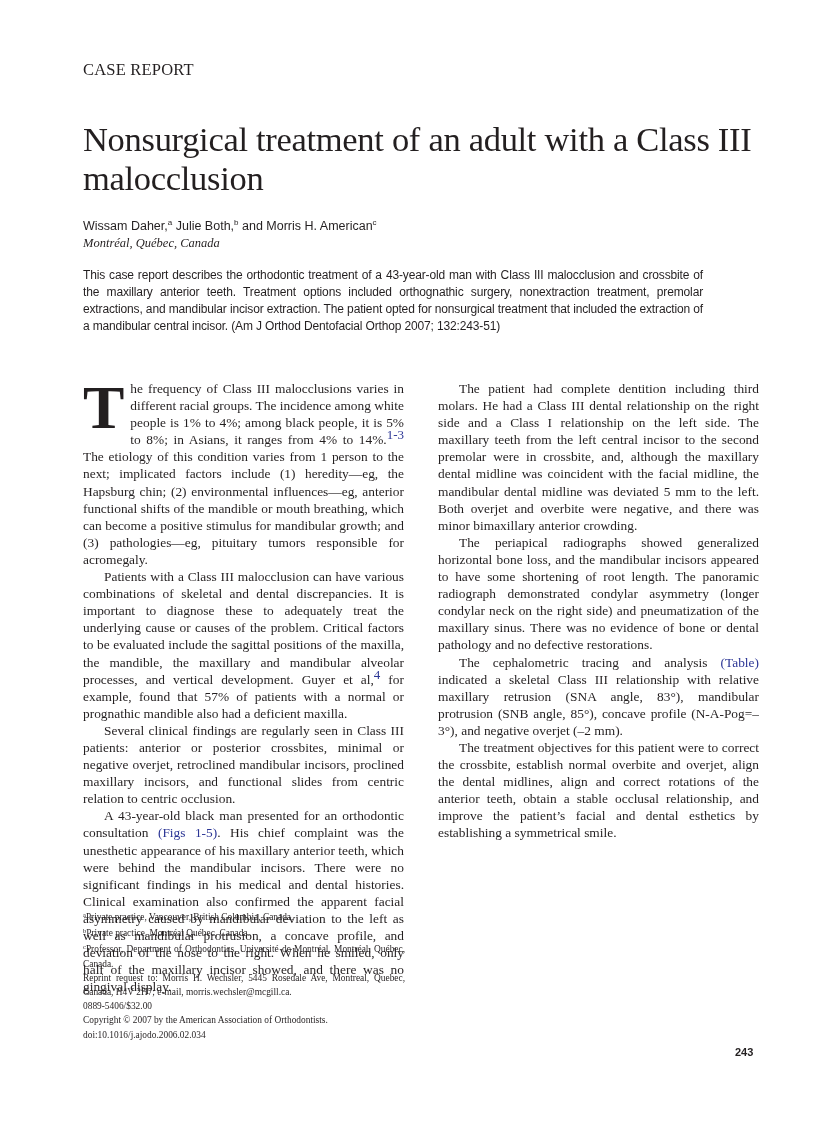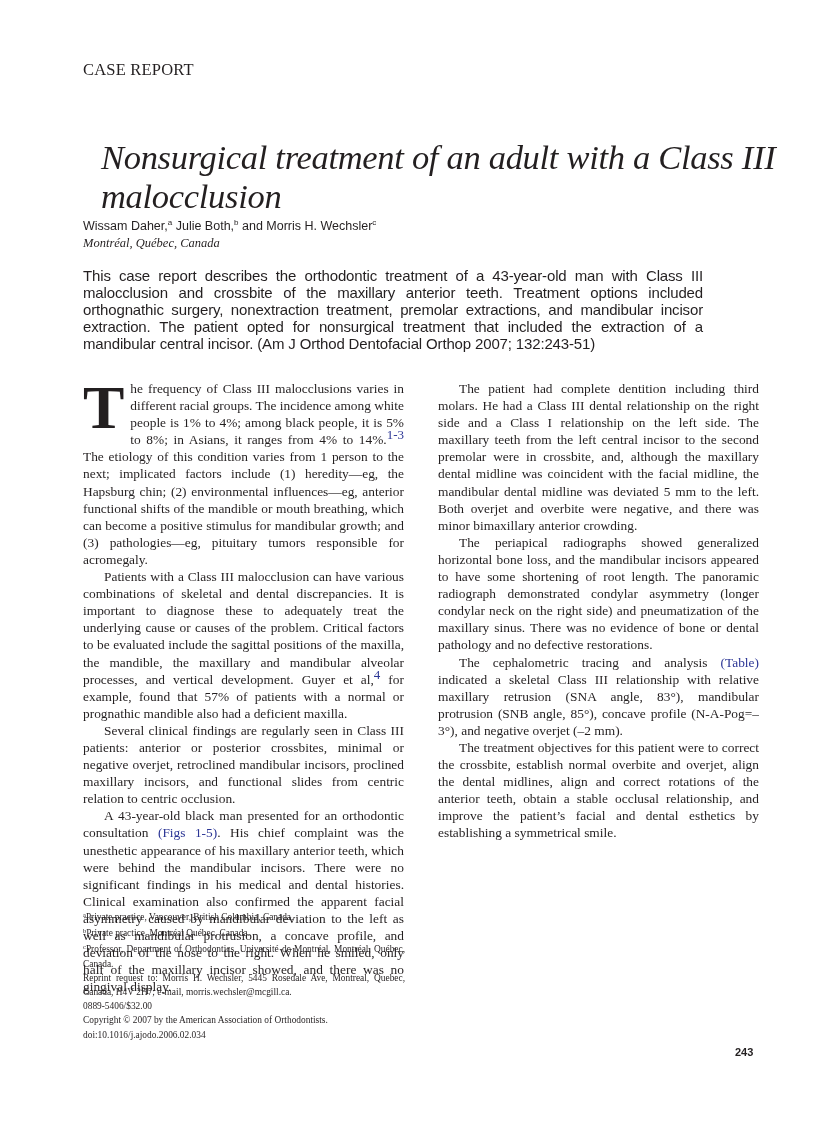--- a/index.html
+++ b/index.html
@@ -5,21 +5,21 @@
   html, body { margin: 0; padding: 0; background: #ffffff; }
   body { width: 838px; height: 1122px; position: relative; overflow: hidden; color: #231f20; }
   .serif { font-family: "Liberation Serif", "DejaVu Serif", serif; }
   .sans { font-family: "Liberation Sans", "DejaVu Sans", sans-serif; }
 
   .section-label { position: absolute; left: 83px; top: 60px; font-size: 16.5px; letter-spacing: 0.2px; }
   .title { position: absolute; left: 83px; top: 120px; width: 680px; font-size: 34.5px; line-height: 39px; letter-spacing: -0.3px; }
   .authors { position: absolute; left: 83px; top: 218px; font-size: 12.5px; }
   .authors sup { font-size: 8px; vertical-align: 5px; }
   .affil-loc { position: absolute; left: 83px; top: 236px; font-size: 12.5px; font-style: italic; }
-  .abstract { position: absolute; left: 83px; top: 267px; width: 620px; font-size: 15px; line-height: 17px; text-align: justify; letter-spacing: -0.15px; }
+  .abstract { position: absolute; left: 83px; top: 267px; width: 620px; font-size: 12px; line-height: 17px; text-align: justify; letter-spacing: -0.15px; }
 
   .col { position: absolute; top: 380px; width: 321px; font-size: 13.4px; line-height: 17.1px; text-align: justify; }
   .col-left { left: 83px; }
   .col-right { left: 438px; }
   .col p { margin: 0; }
   .col p.indent { text-indent: 21px; }
   .dropcap { float: left; font-size: 62px; line-height: 50px; font-weight: bold; margin: 2px 6px 0 0; height: 50px; }
   .sup { font-size: 13px; vertical-align: 5px; line-height: 0; }
   .link { color: #2b3595; }
   .heading { font-family: "Liberation Sans", "DejaVu Sans", sans-serif; font-weight: bold; font-size: 12.4px; margin: 14px 0 7px 0 !important; letter-spacing: 0.1px; }
@@ -28,26 +28,26 @@
   .footnotes div { margin: 0; }
   .footnotes .fsup { font-size: 6.5px; vertical-align: 3px; }
 
   .page-number { position: absolute; left: 735px; top: 1046px; font-size: 11px; font-weight: bold; }
 </style>
 </head>
 <body>
 
 <div class="section-label serif">CASE REPORT</div>
 
-<h1 class="title serif" style="margin:18px;font-weight:normal;font-style:italic;">Nonsurgical treatment of an adult with a Class III malocclusion</h1>
+<h1 class="title serif" style="margin:0;font-weight:normal;">Nonsurgical treatment of an adult with a Class III malocclusion</h1>
 
 <div class="authors sans">
   <span>Wissam Daher,</span><sup>a</sup>
   <span>Julie Both,</span><sup>b</sup>
-  <span>and Morris H. Wechsler</span><sup>c</sup>
+  <span>and Morris H. American</span><sup>c</sup>
 </div>
 <div class="affil-loc serif">Montréal, Québec, Canada</div>
 
 <div class="abstract sans">This case report describes the orthodontic treatment of a 43-year-old man with Class III malocclusion and crossbite of the maxillary anterior teeth. Treatment options included orthognathic surgery, nonextraction treatment, premolar extractions, and mandibular incisor extraction. The patient opted for nonsurgical treatment that included the extraction of a mandibular central incisor. (Am J Orthod Dentofacial Orthop 2007; 132:243-51)</div>
 
 <div class="col col-left serif">
   <p><span class="dropcap">T</span><span>he frequency of Class III malocclusions varies in different racial groups. The incidence among white people is 1% to 4%; among black people, it is 5% to 8%; in Asians, it ranges from 4% to 14%.</span><span class="sup link">1-3</span><span> The etiology of this condition varies from 1 person to the next; implicated factors include (1) heredity—eg, the Hapsburg chin; (2) environmental influences—eg, anterior functional shifts of the mandible or mouth breathing, which can become a positive stimulus for mandibular growth; and (3) pathologies—eg, pituitary tumors responsible for acromegaly.</span></p>
   <p class="indent"><span>Patients with a Class III malocclusion can have various combinations of skeletal and dental discrepancies. It is important to diagnose these to adequately treat the underlying cause or causes of the problem. Critical factors to be evaluated include the sagittal positions of the maxilla, the mandible, the maxillary and mandibular alveolar processes, and vertical development. Guyer et al,</span><span class="sup link">4</span><span> for example, found that 57% of patients with a normal or prognathic mandible also had a deficient maxilla.</span></p>
   <p class="indent">Several clinical findings are regularly seen in Class III patients: anterior or posterior crossbites, minimal or negative overjet, retroclined mandibular incisors, proclined maxillary incisors, and functional slides from centric relation to centric occlusion.</p>
   <p class="indent"><span>A 43-year-old black man presented for an orthodontic consultation </span><span class="link">(Figs 1-5)</span><span>. His chief complaint was the unesthetic appearance of his maxillary anterior teeth, which were behind the mandibular incisors. There were no significant findings in his medical and dental histories. Clinical examination also confirmed the apparent facial asymmetry caused by mandibular deviation to the left as well as mandibular protrusion, a concave profile, and deviation of the nose to the right. When he smiled, only half of the maxillary incisor showed, and there was no gingival display.</span></p>

